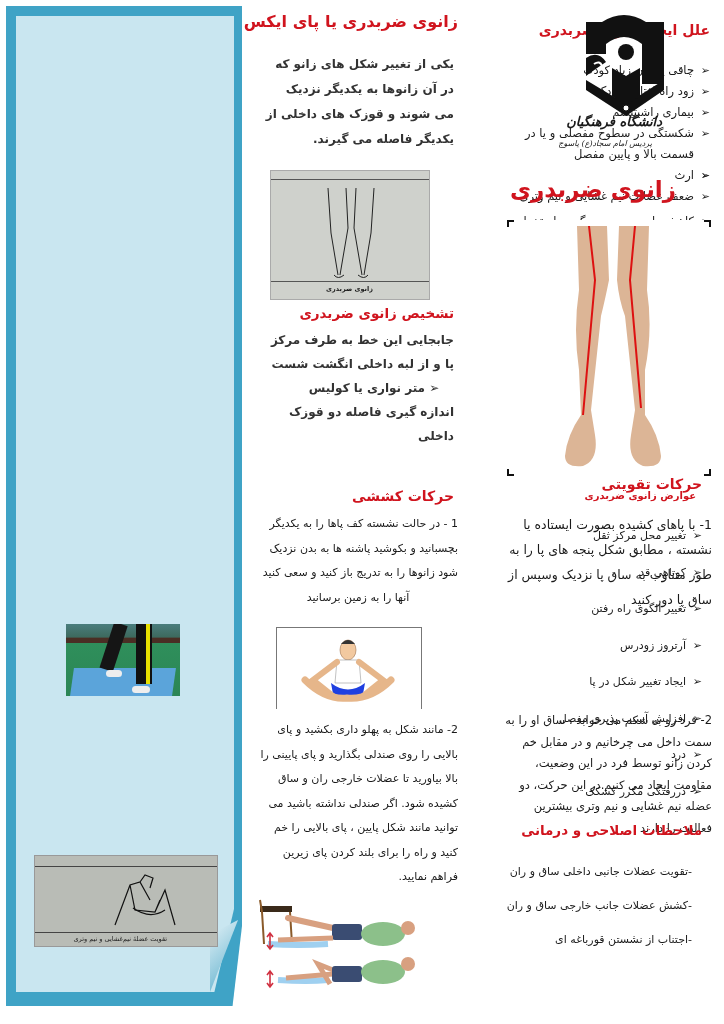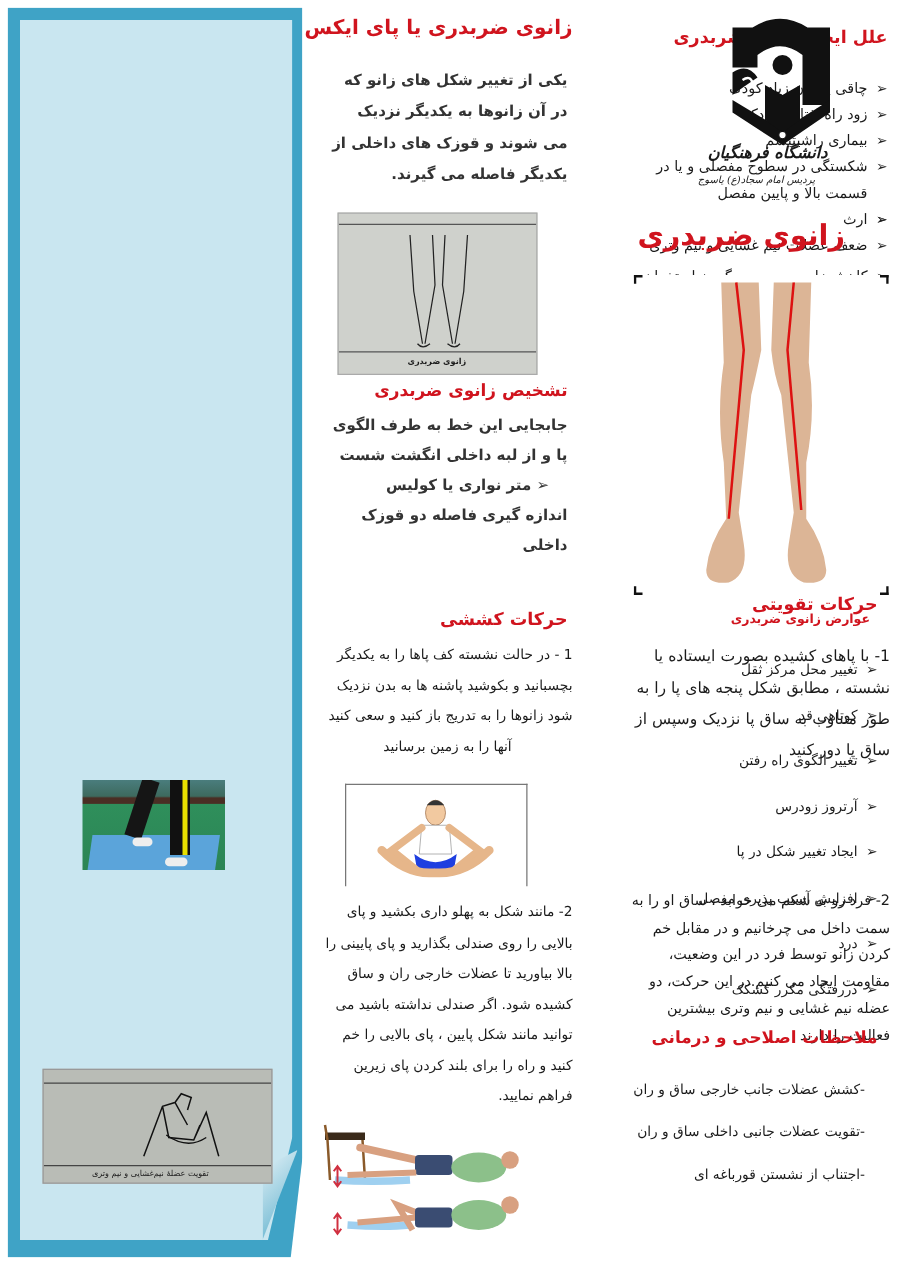--- a/index.html
+++ b/index.html
@@ -141,21 +141,21 @@
   <div class="line" style="top:110px"></div>
   <svg width="70" height="100" viewBox="0 0 70 100">
     <path d="M12 5 L15 50 L22 92 M30 5 L32 45 L24 92 M40 5 L38 45 L46 92 M58 5 L55 50 L48 92" stroke="#222" stroke-width="1" fill="none"></path>
     <path d="M18 92 Q22 97 28 92 M42 92 Q48 97 52 92" stroke="#222" stroke-width="1" fill="none"></path>
   </svg>
   <div class="cap">زانوی ضربدری</div>
 </div>
 
 <div class="mid-h2 red-h">تشخیص زانوی ضربدری</div>
 <div class="mid-diag">
-  <span>جابجایی این خط به طرف الگوی پا و از لبه داخلی انگشت شست</span>
+  <span>جابجایی این خط به طرف مرکز پا و از لبه داخلی انگشت شست</span>
   <span class="center"><span>➢</span> <span>متر نواری یا کولیس</span></span>
   <span>اندازه گیری فاصله دو قوزک داخلی</span>
 </div>
 
 <div class="mid-h3 red-h">حرکات کششی</div>
 <p class="mid-para1"><span>1 - در حالت نشسته کف پاها را به یکدیگر بچسبانید و بکوشید پاشنه ها به بدن نزدیک شود زانوها را به تدریج باز کنید و سعی کنید</span><span class="last">آنها را به زمین برسانید</span></p>
 
 <div class="img-box mid-img2">
   <svg width="146" height="82" viewBox="0 0 146 82">
     <ellipse cx="73" cy="22" rx="8" ry="10" fill="#f2c9a0" stroke="#a0704a" stroke-width="0.6"></ellipse>
@@ -221,16 +221,16 @@
   <li><span class="arrow">➢</span><span>تغییر الگوی راه رفتن</span></li>
   <li><span class="arrow">➢</span><span>آرتروز زودرس</span></li>
   <li><span class="arrow">➢</span><span>ایجاد تغییر شکل در پا</span></li>
   <li><span class="arrow">➢</span><span>افزایش آسیب پذیری مفصل</span></li>
   <li><span class="arrow">➢</span><span>درد</span></li>
   <li><span class="arrow">➢</span><span>دررفتگی مکرر کشکک</span></li>
 </ul>
 
 <div class="rec-title red-h">ملاحظات اصلاحی و درمانی</div>
 <div class="rec-list">
+  <div>-تقویت عضلات جانبی داخلی ساق و ران</div>
   <div>-کشش عضلات جانب خارجی ساق و ران</div>
-  <div>-تقویت عضلات جانبی داخلی ساق و ران</div>
   <div>-اجتناب از نشستن قورباغه ای</div>
 </div>
 
 </body></html>

